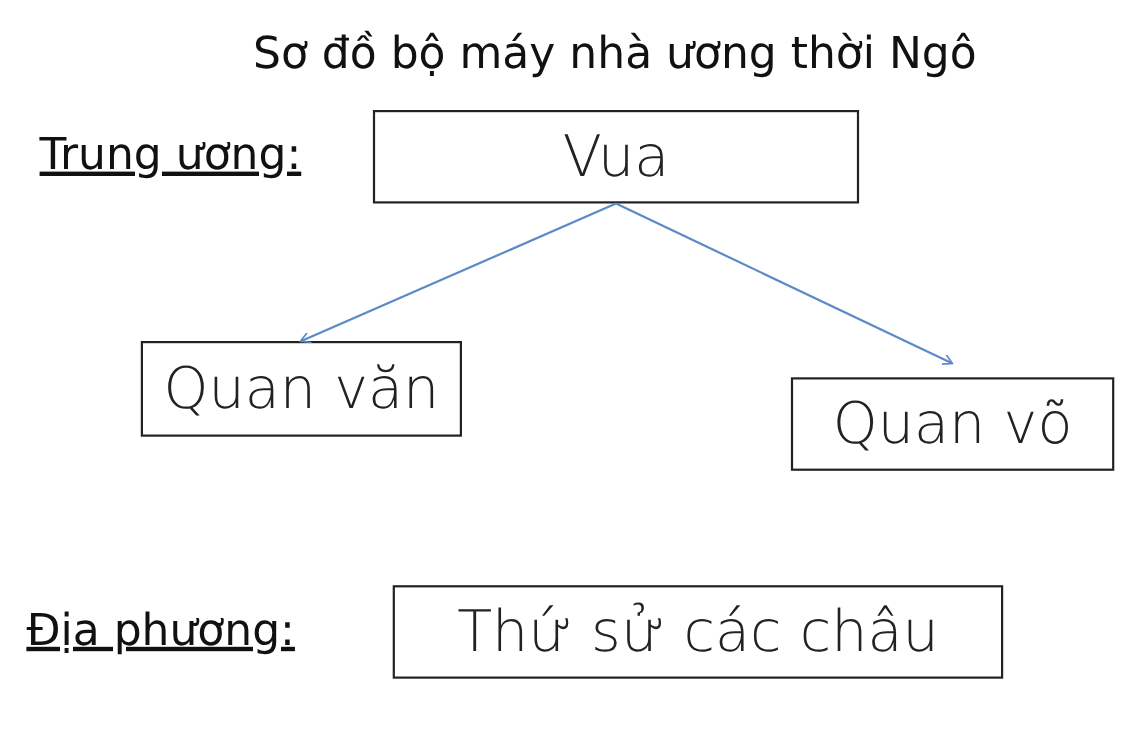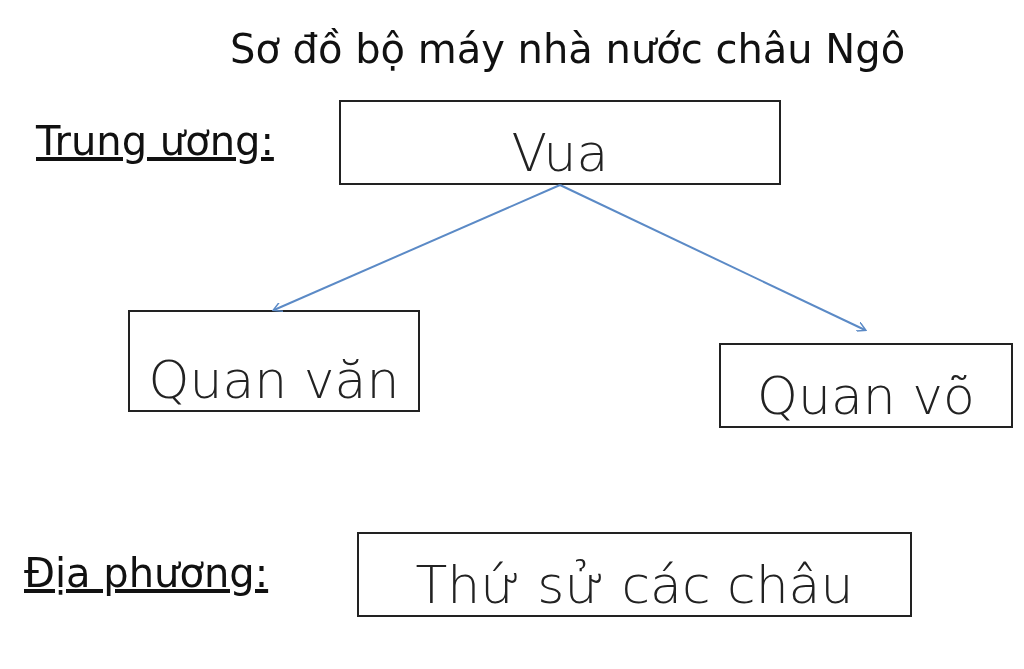--- a/index.html
+++ b/index.html
@@ -1,35 +1,35 @@
 <!DOCTYPE html>
 <html><head>
 <meta charset="utf-8">
 <style>
   html, body { margin:0; padding:0; background:#ffffff; }
   body { width:1024px; height:669px; position:relative; overflow:hidden; font-family:"DejaVu Sans", sans-serif; color:#111; }
   .abs { position:absolute; }
   .title { left:230px; top:26px; font-size:40px; white-space:nowrap; }
   .label { font-size:40px; white-space:nowrap;text-decoration:underline; }
-  .box { border:2px solid #222; box-sizing:border-box; display:flex; align-items:flex-end; justify-content:center; font-weight:300; color:#222; white-space:nowrap; }
+  .box { border:2px solid #222; box-sizing:border-box; display:flex; align-items:center; justify-content:center; font-weight:300; color:#222; white-space:nowrap; }
   svg { position:absolute; left:0; top:0; }
 </style>
 </head>
 <body>
 
-<div class="abs title">Sơ đồ bộ máy nhà nước châu Ngô</div>
+<div class="abs title">Sơ đồ bộ máy nhà ương thời Ngô</div>
 
 <div class="abs label" style="left:36px; top:118px;">Trung ương:</div>
 <div class="abs label" style="left:24px; top:550px;">Địa phương:</div>
 
 <div class="abs box" style="left:339px; top:100px; width:442px; height:85px; font-size:52px;">
   <span>Vua</span>
 </div>
 
-<div class="abs box" style="left:128px; top:310px; width:292px; height:102px; font-size:52px;">
+<div class="abs box" style="left:128px; top:310px; width:292px; height:87px; font-size:52px;">
   <span>Quan văn</span>
 </div>
 
 <div class="abs box" style="left:719px; top:343px; width:294px; height:85px; font-size:52px;">
   <span>Quan võ</span>
 </div>
 
 <div class="abs box" style="left:357px; top:532px; width:555px; height:85px; font-size:52px;">
   <span>Thứ sử các châu</span>
 </div>

